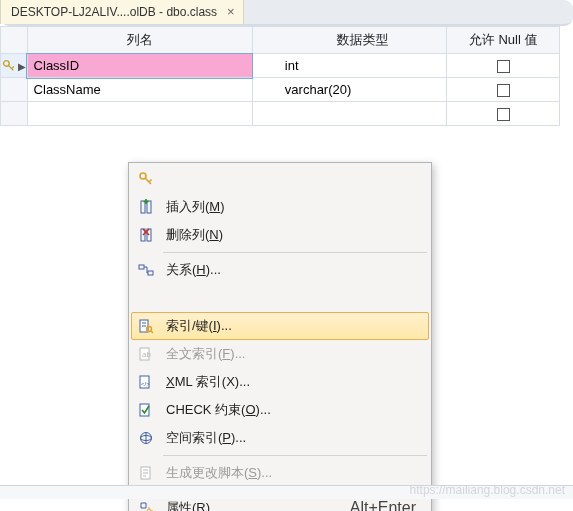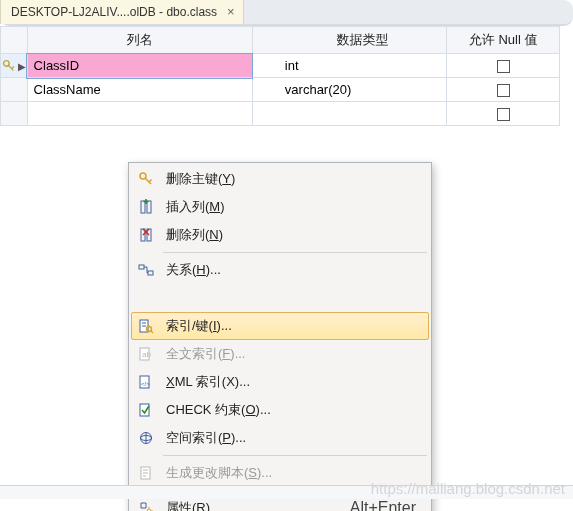--- a/index.html
+++ b/index.html
@@ -149,21 +149,21 @@
     bottom: 12px;
     height: 14px;
     background: #f6f7f8;
     border-top: 1px solid #d0d4db;
   }
   .watermark {
     position: absolute;
     right: 8px;
     bottom: 14px;
     color: #d2d6db;
-    font-size: 15px;
+    font-size: 12px;
   }
 </style>
 </head>
 <body>
 
 <div class="tab-bar">
   <div class="tab">
     <span>DESKTOP-LJ2ALIV....olDB - dbo.class</span>
     <span class="tab-close">×</span>
   </div>
@@ -206,21 +206,20 @@
 
 <div class="ctx" id="ctx">
     <div class="ctx-item">
       <span class="ctx-icon">
         <svg viewBox="0 0 16 16">
           <circle cx="5" cy="5" r="3" fill="none" stroke="#d8a530" stroke-width="1.6"></circle>
           <line x1="7" y1="7" x2="13" y2="13" stroke="#d8a530" stroke-width="1.6"></line>
           <line x1="11" y1="11" x2="13.5" y2="8.5" stroke="#d8a530" stroke-width="1.6"></line>
         </svg>
       </span>
-      <span class="ctx-label">删除主键(<u>Y</u>)</span>
     </div>
     <div class="ctx-item">
       <span class="ctx-icon">
         <svg viewBox="0 0 16 16">
           <rect x="3" y="2" width="4" height="12" fill="none" stroke="#4060a0"></rect>
           <rect x="9" y="2" width="4" height="12" fill="none" stroke="#4060a0"></rect>
           <line x1="8" y1="0" x2="8" y2="5" stroke="#2a8a2a" stroke-width="1.6"></line>
           <line x1="5.5" y1="2.5" x2="10.5" y2="2.5" stroke="#2a8a2a" stroke-width="1.6"></line>
         </svg>
       </span>

